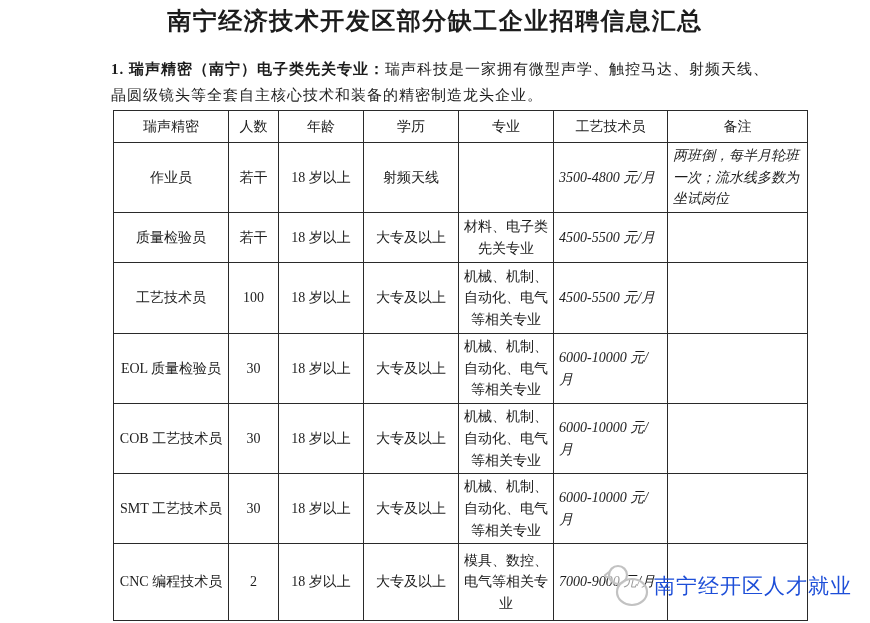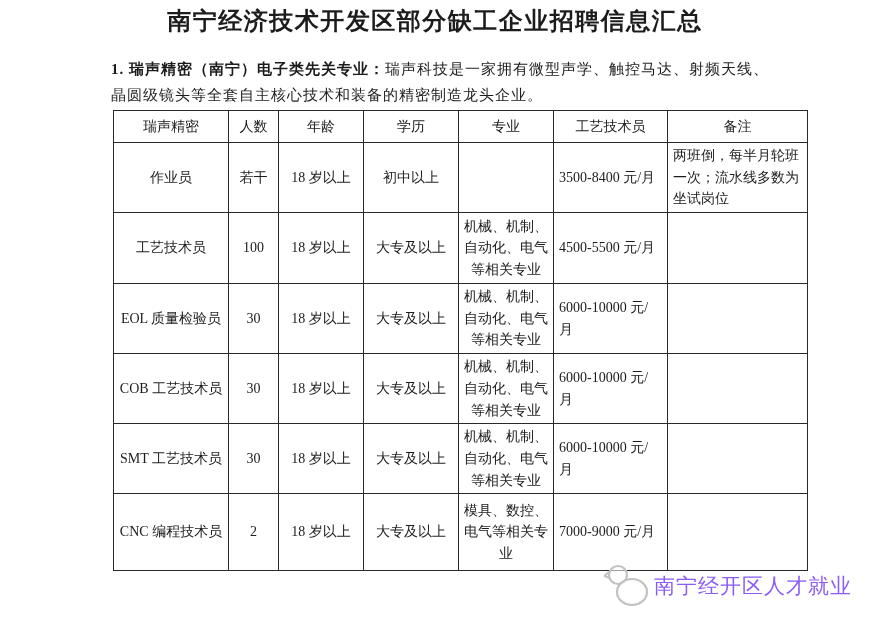--- a/index.html
+++ b/index.html
@@ -25,33 +25,33 @@
   }
   table.jobs th,table.jobs td{
     border:1.5px solid #2a2a2a;
     vertical-align:middle;
     padding:2px 5px;
     font-weight:400;
     overflow:hidden;
   }
   table.jobs th{text-align:center;}
   td.c0,td.c1,td.c2,td.c3,td.c4{text-align:center;margin-top:32px;}
-  td.c5,td.c6{text-align:left;padding:2px 7px;}
+  td.c5,td.c6{text-align:left;padding:2px 7px;font-style:italic;}
   tr.hr{height:32px;}
   tr.r0{height:70px;}
   tr.r1{height:50px;}
   tr.r2{height:71px;}
   tr.r3{height:70px;}
   tr.r4{height:70px;}
   tr.r5{height:70px;}
   tr.r6{height:77px;}
   .watermark{
     position:absolute;left:604px;top:560px;z-index:5;
     display:flex;align-items:center;
-    color:#8b5cf6;pointer-events:none;
+    color:#1d4ed8;pointer-events:none;
   }
   .watermark .wm-text{
     font-size:21px;letter-spacing:1px;white-space:nowrap;
     font-family:"Liberation Serif","DejaVu Serif",serif;
   }
   .wm-logo{display:block;}
 </style>
 </head>
 <body>
 
@@ -78,24 +78,33 @@
       <th>专业</th>
       <th>工艺技术员</th>
       <th>备注</th>
     </tr>
   </thead>
   <tbody>
     <tr class="r0">
       <td class="c0">作业员</td>
       <td class="c1">若干</td>
       <td class="c2">18 岁以上</td>
-      <td class="c3">初中以上</td>
+      <td class="c3">射频天线</td>
       <td class="c4"></td>
-      <td class="c5">3500-8400 元/月</td>
+      <td class="c5">3500-4800 元/月</td>
       <td class="c6">两班倒，每半月轮班一次；流水线多数为坐试岗位</td>
+    </tr>
+    <tr class="r1">
+      <td class="c0">质量检验员</td>
+      <td class="c1">若干</td>
+      <td class="c2">18 岁以上</td>
+      <td class="c3">大专及以上</td>
+      <td class="c4">材料、电子类先关专业</td>
+      <td class="c5">4500-5500 元/月</td>
+      <td class="c6"></td>
     </tr>
     <tr class="r2">
       <td class="c0">工艺技术员</td>
       <td class="c1">100</td>
       <td class="c2">18 岁以上</td>
       <td class="c3">大专及以上</td>
       <td class="c4">机械、机制、自动化、电气等相关专业</td>
       <td class="c5">4500-5500 元/月</td>
       <td class="c6"></td>
     </tr>

